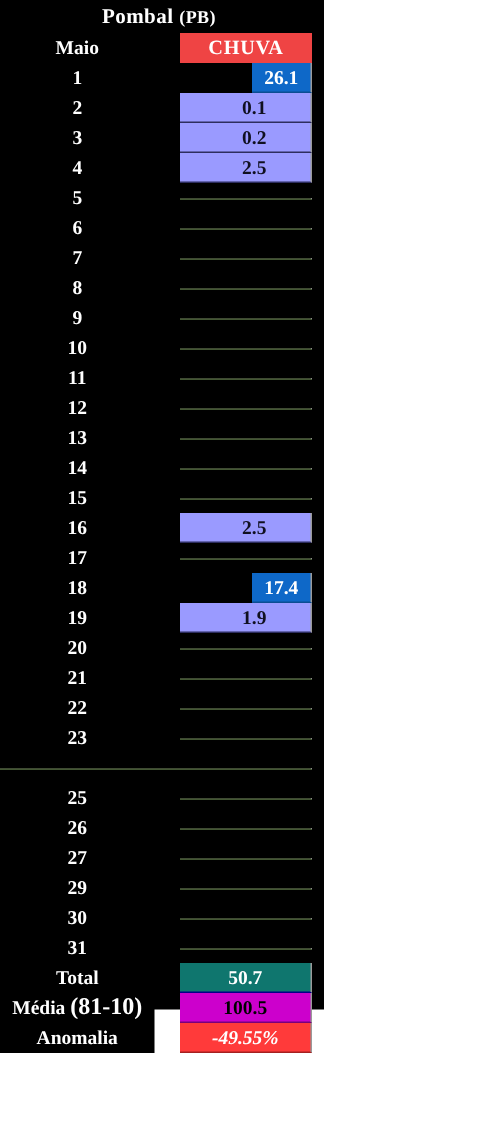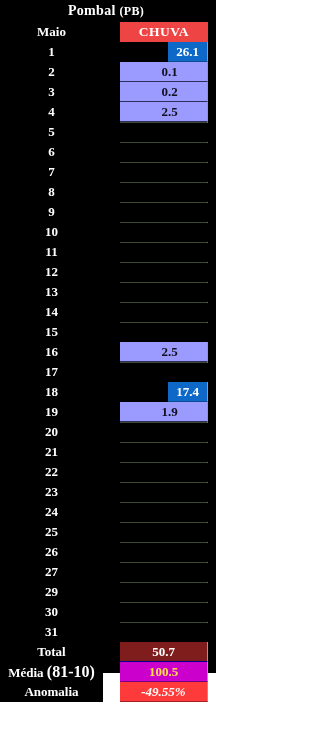--- a/index.html
+++ b/index.html
@@ -23,21 +23,21 @@
     color: #ffffff;
     font-size: 14px;
     font-weight: bold;
     letter-spacing: 0.3px;
     padding-right: 4px;
   }
   #title .sub { font-size: 12px; }
   .row {
     display: flex;
     height: 20px;
-    align-items: flex-start;
+    align-items: center;
     gap: 17px;
   }
   .lbl {
     width: 103px;
     flex: 0 0 103px;
     color: #ffffff;
     font-size: 13px;
     font-weight: bold;
     text-align: center;
     line-height: 20px;
@@ -62,22 +62,22 @@
     background: #ef4444;
     border: none;
     color: #ffffff;
     font-size: 13.5px;
     line-height: 20px;
     letter-spacing: 0.5px;
   }
   .c-green  { background: #92c96a; color: #1a1a1a; }
   .c-peri   { background: #9a9aff; color: #101020; border-bottom-color:#2d2d5e;padding-left:12px; }
   .c-blue   { background: #0e68c8; color: #ffffff; border-bottom-color:#0b4d93;margin-left:48px; }
-  .c-tot    { background: #7f1d1d; color: #ffffff; border-bottom-color:#000088; }
-  .c-med    { background: #cc00cc; color: #fde047; border-bottom-color:#7a007a; }
+  .c-tot    { background: #0f766e; color: #ffffff; border-bottom-color:#000088; }
+  .c-med    { background: #cc00cc; color: #000000; border-bottom-color:#7a007a; }
   .c-ano    { background: #ff3a3a; color: #ffffff; border-bottom-color:#a52020;font-style:italic; }
   #bottom-white { height: 23px; background: #ffffff; }
 </style>
 </head>
 <body>
 
 <div id="panel">
 
   <div id="title">
     <span>Pombal</span>
@@ -176,21 +176,20 @@
       </div>
       <div class="row">
         <div class="lbl">22</div>
         <div class="cell c-green"></div>
       </div>
       <div class="row">
         <div class="lbl">23</div>
         <div class="cell c-green"></div>
       </div>
       <div class="row">
-        <div class="lbl">24</div>
         <div class="cell c-green"></div>
       </div>
       <div class="row">
         <div class="lbl">25</div>
         <div class="cell c-green"></div>
       </div>
       <div class="row">
         <div class="lbl">26</div>
         <div class="cell c-green"></div>
       </div>

